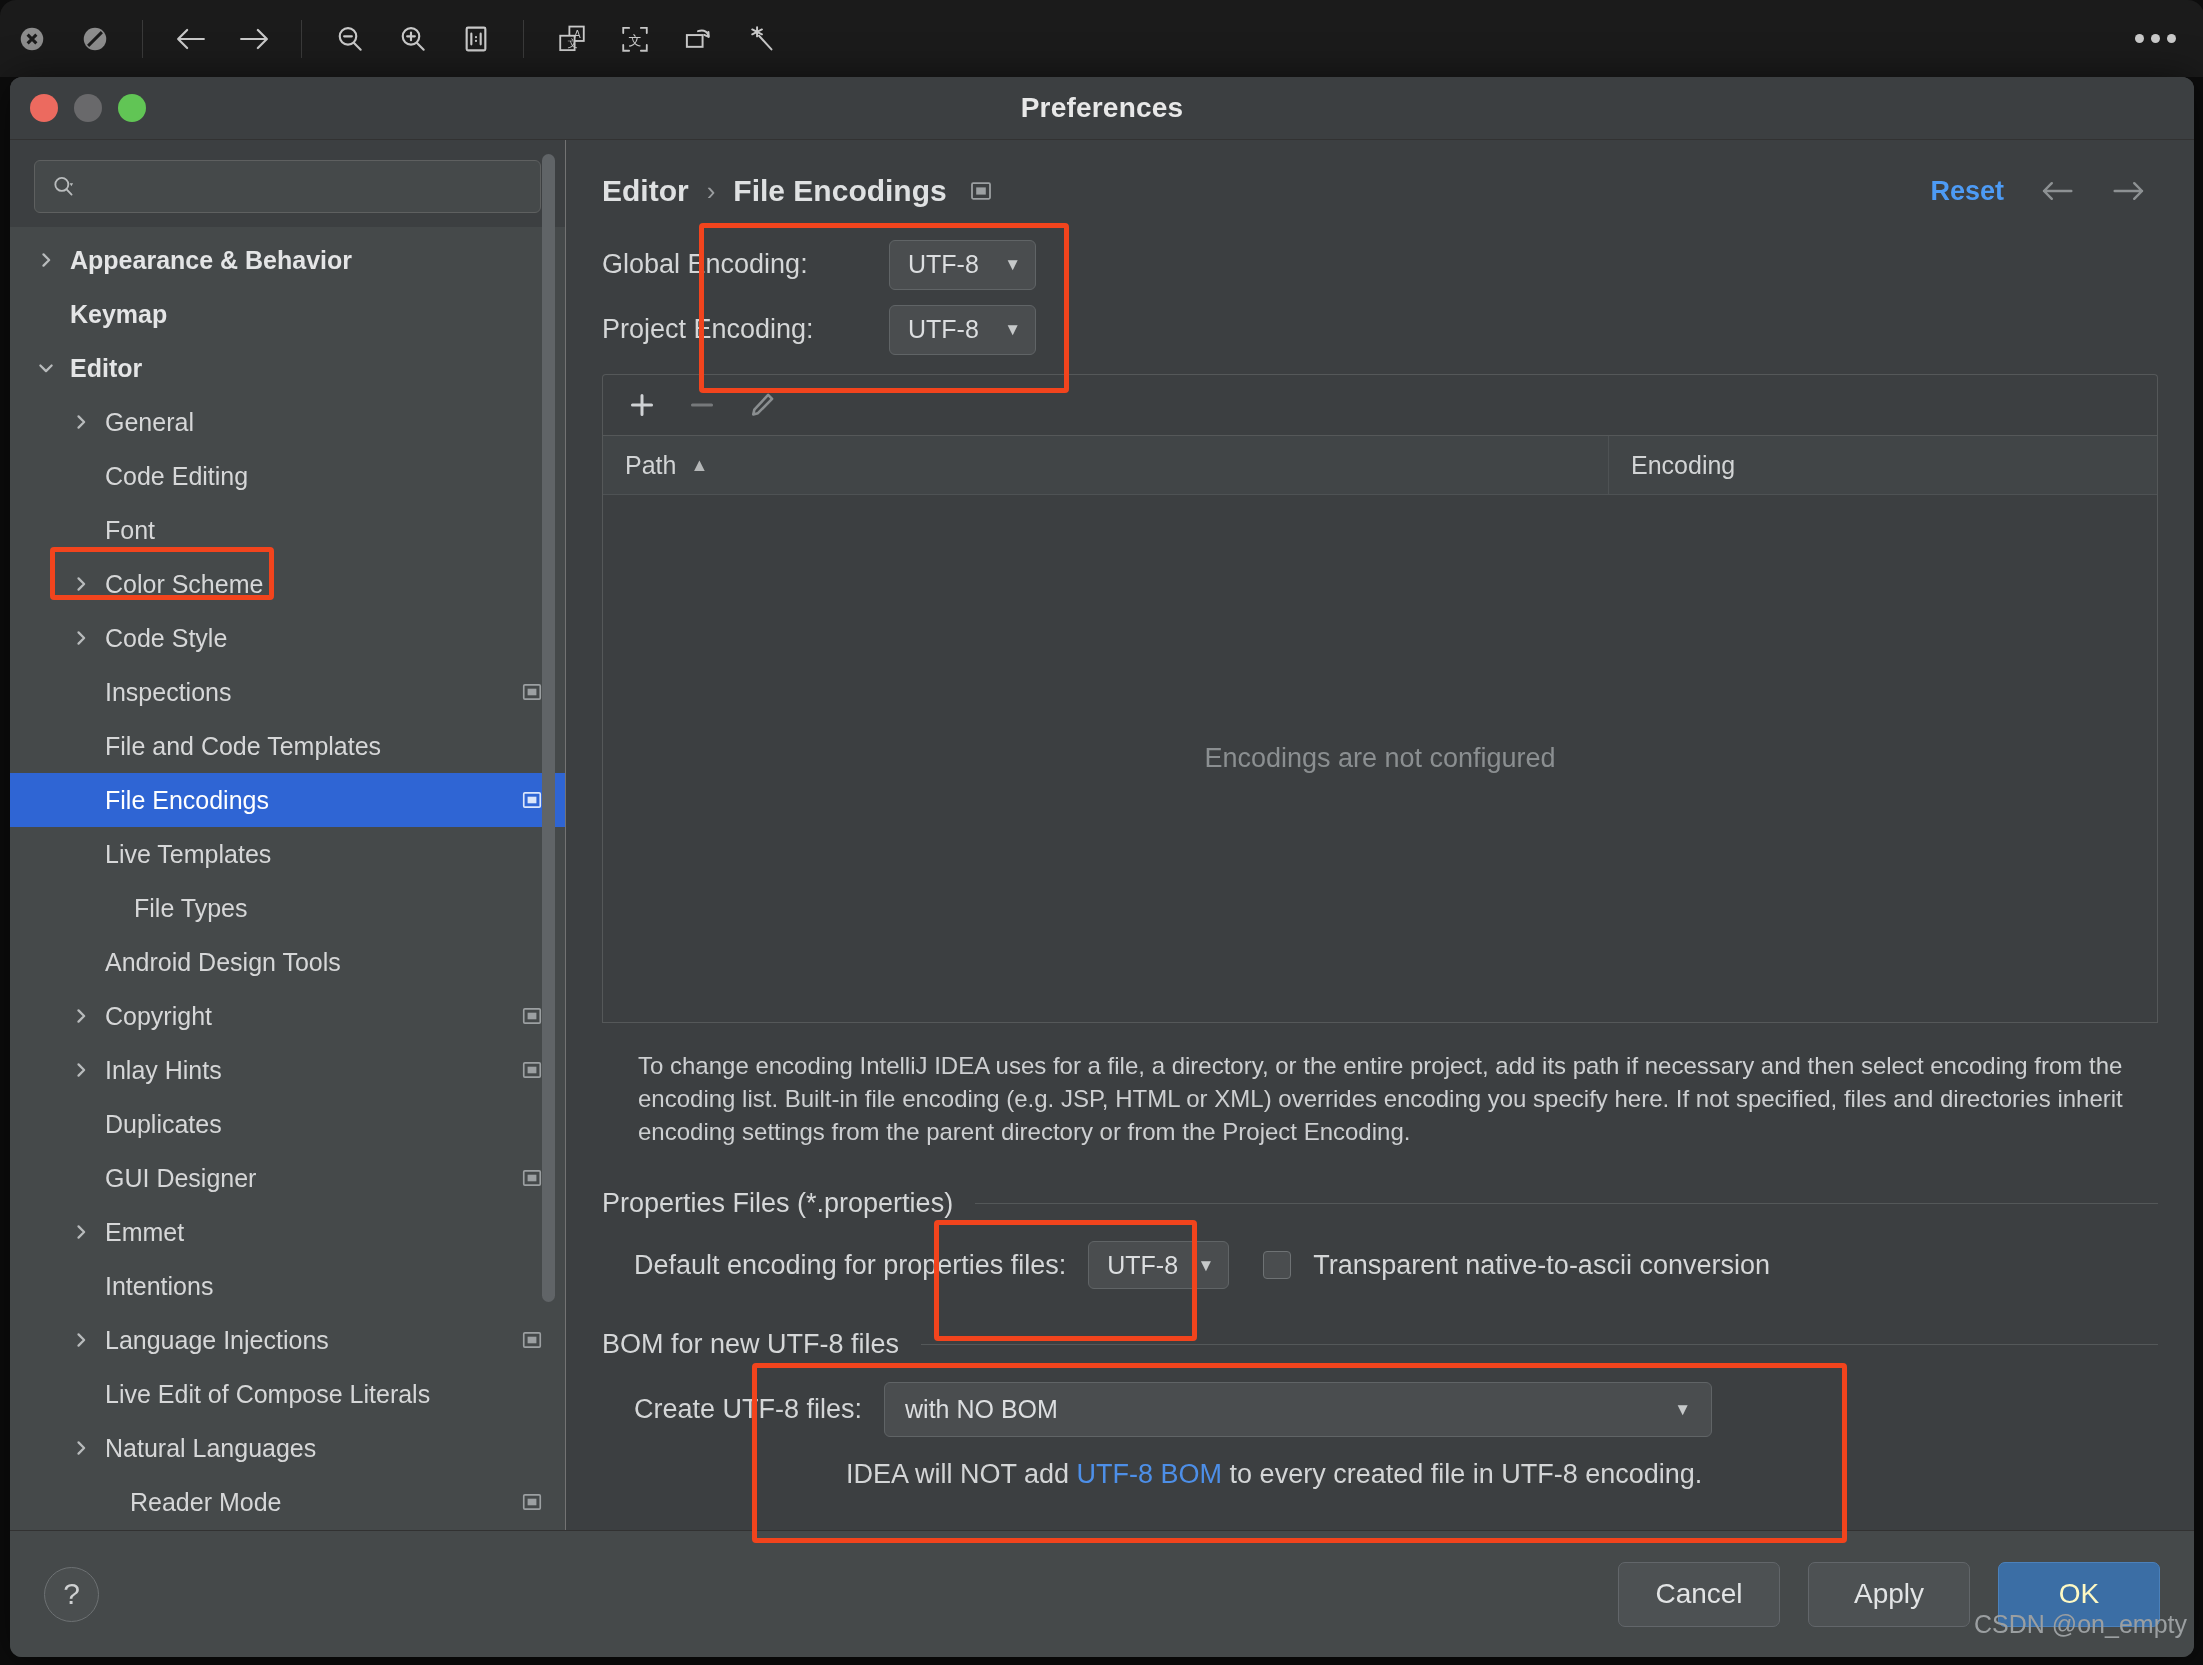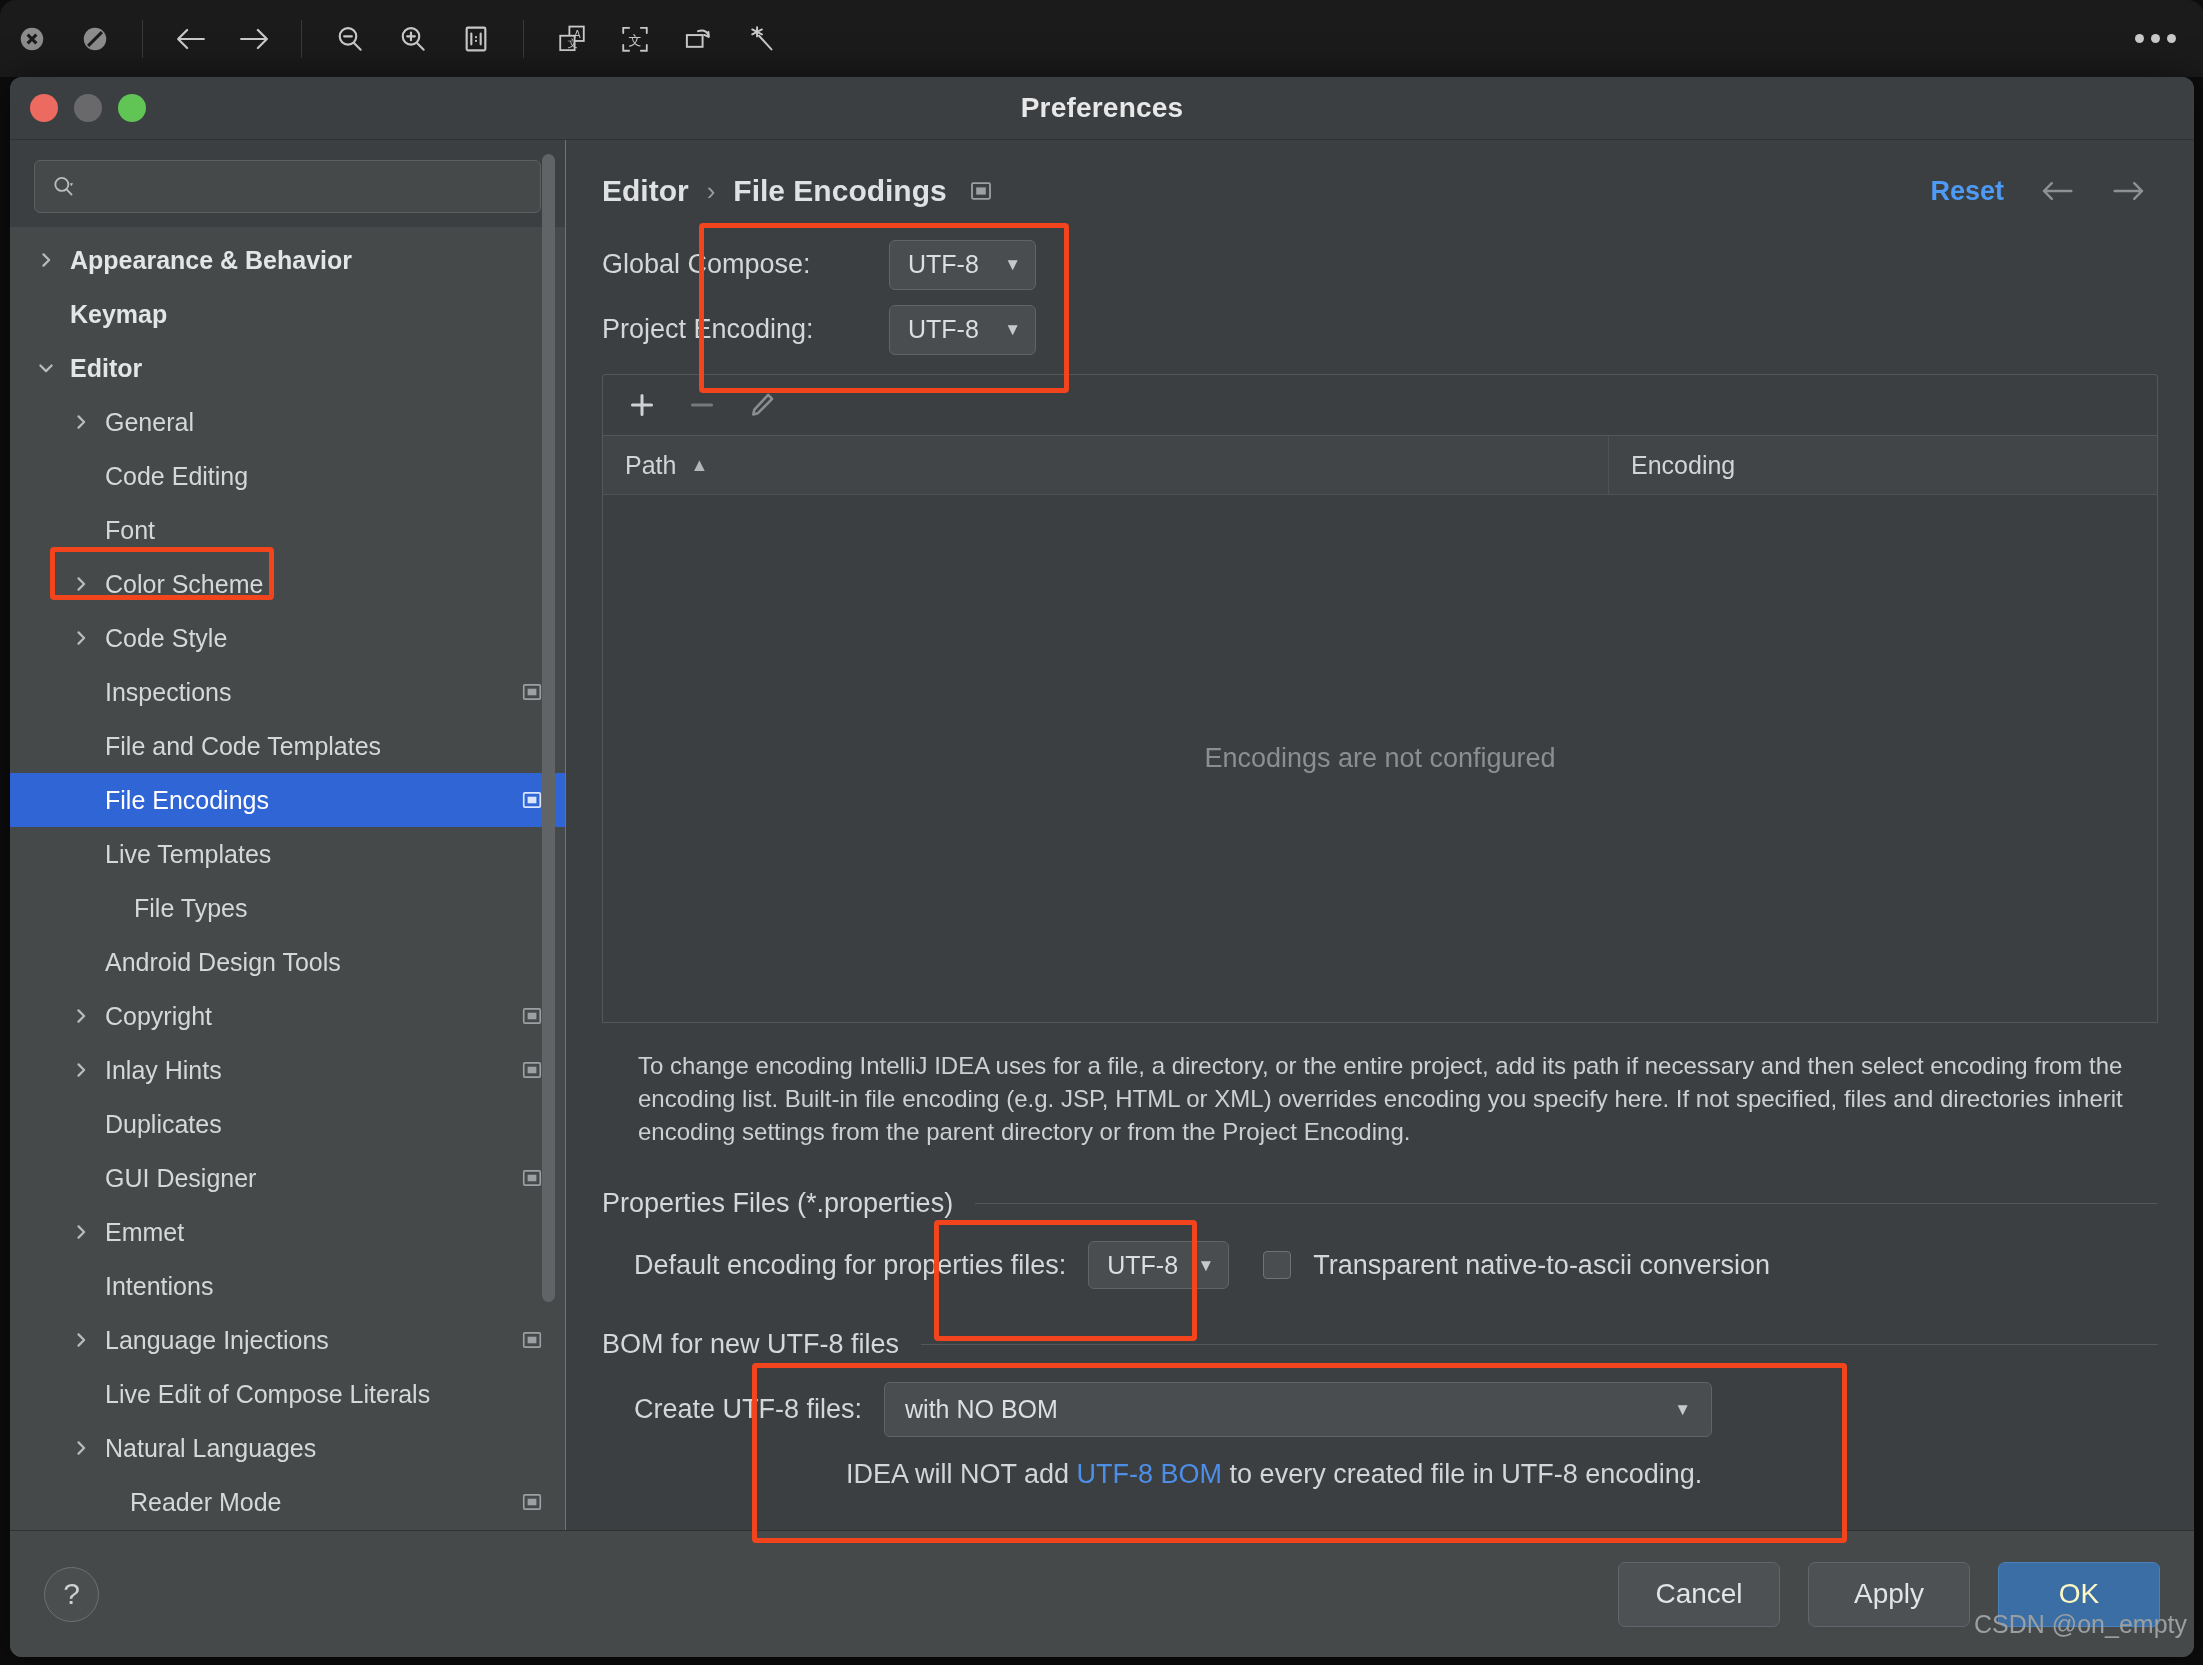--- a/index.html
+++ b/index.html
@@ -434,21 +434,21 @@
             </span>
           </div>
           <div class="tree-item" style="padding-left: 61px;">
             <span class="twisty empty">
               <svg width="20" height="20" viewBox="0 0 16 16" fill="none" stroke="#b8bbbc" stroke-width="1.8" stroke-linecap="round" stroke-linejoin="round">
                 <path d="M6 3.5 L10.5 8 L6 12.5"></path>
               </svg>
             </span>
             <span class="ti-label">Live Templates</span>
           </div>
-          <div class="tree-item" style="padding-left: 90px;">
+          <div class="tree-item" style="padding-left: 72px; margin-left: 18px;">
             <span class="twisty empty">
               <svg width="20" height="20" viewBox="0 0 16 16" fill="none" stroke="#b8bbbc" stroke-width="1.8" stroke-linecap="round" stroke-linejoin="round">
                 <path d="M6 3.5 L10.5 8 L6 12.5"></path>
               </svg>
             </span>
             <span class="ti-label">File Types</span>
           </div>
           <div class="tree-item" style="padding-left: 61px;">
             <span class="twisty empty">
               <svg width="20" height="20" viewBox="0 0 16 16" fill="none" stroke="#b8bbbc" stroke-width="1.8" stroke-linecap="round" stroke-linejoin="round">
@@ -594,21 +594,21 @@
             <svg width="38" height="26" viewBox="0 0 28 20" fill="none" stroke="#8d9193" stroke-width="1.9" stroke-linecap="round" stroke-linejoin="round">
               <path d="M3 10 H24 M18 4 L24 10 L18 16"></path>
             </svg>
           </span>
         </div>
       </div>
 
       <div class="form-area">
 
         <div class="enc-row">
-          <span class="enc-label">Global Compose:</span>
+          <span class="enc-label">Global Encoding:</span>
           <div class="combo">
             <span class="combo-val">UTF-8</span>
             <span class="caret">▼</span>
           </div>
         </div>
 
         <div class="enc-row">
           <span class="enc-label">Project Encoding:</span>
           <div class="combo">
             <span class="combo-val">UTF-8</span>

